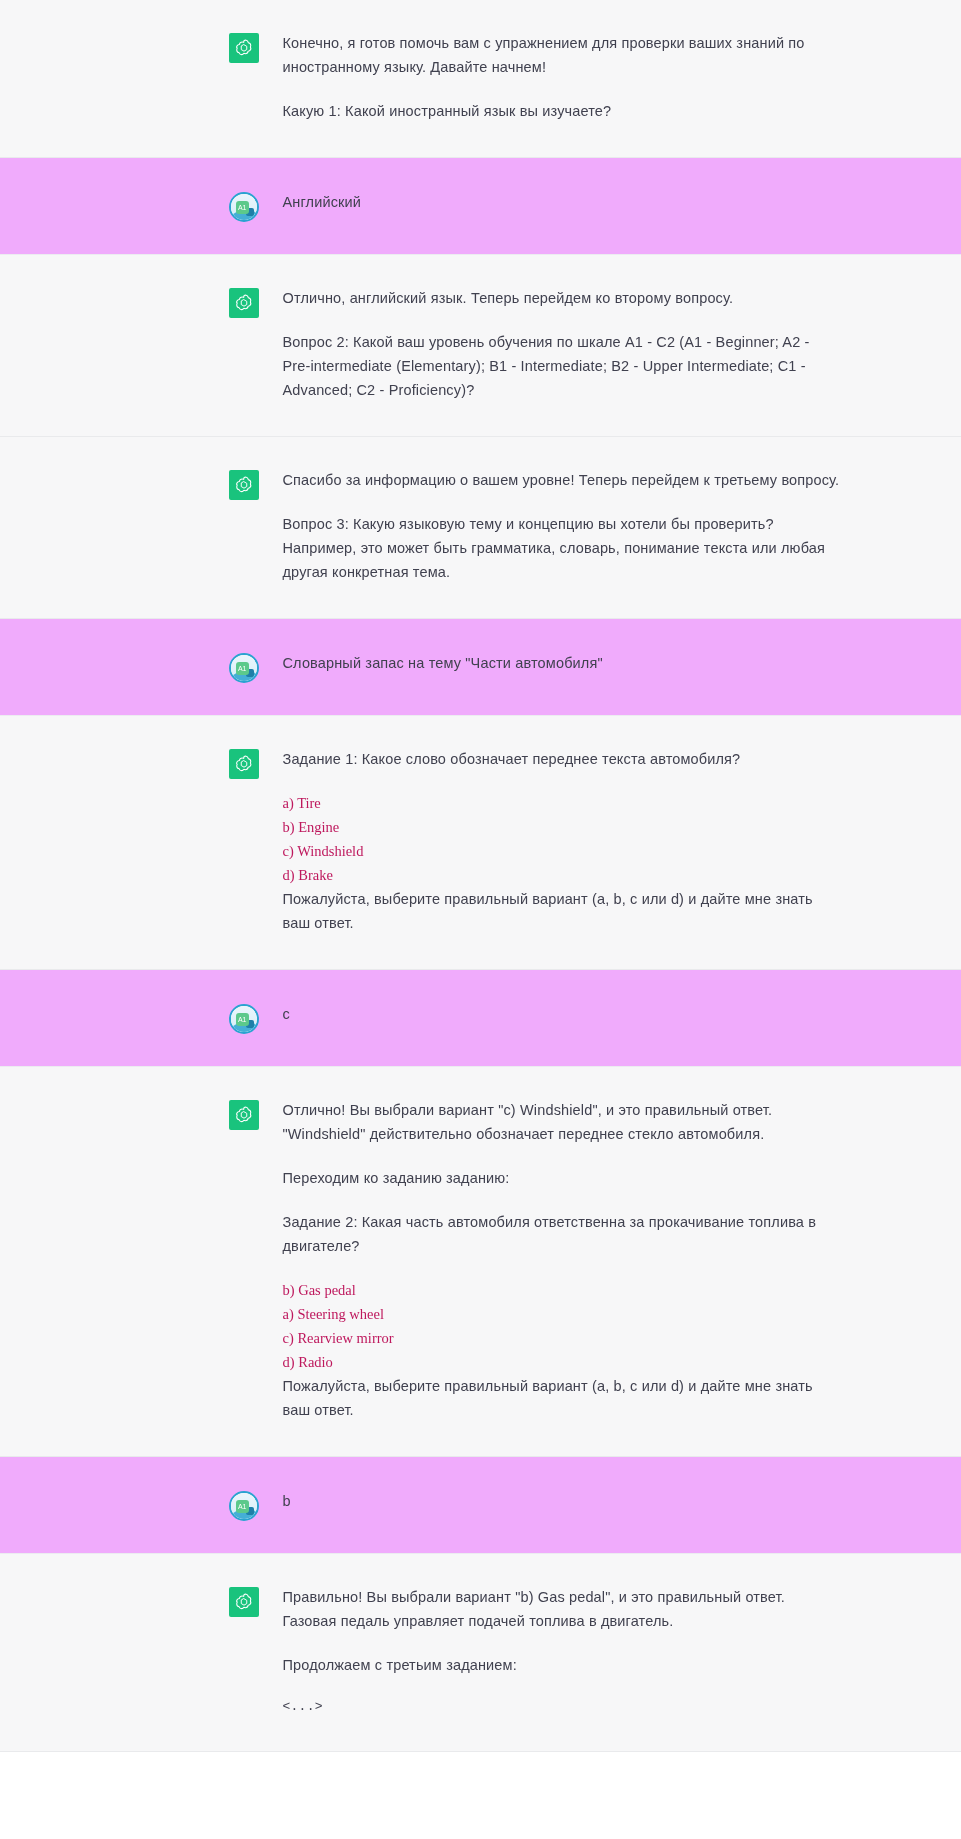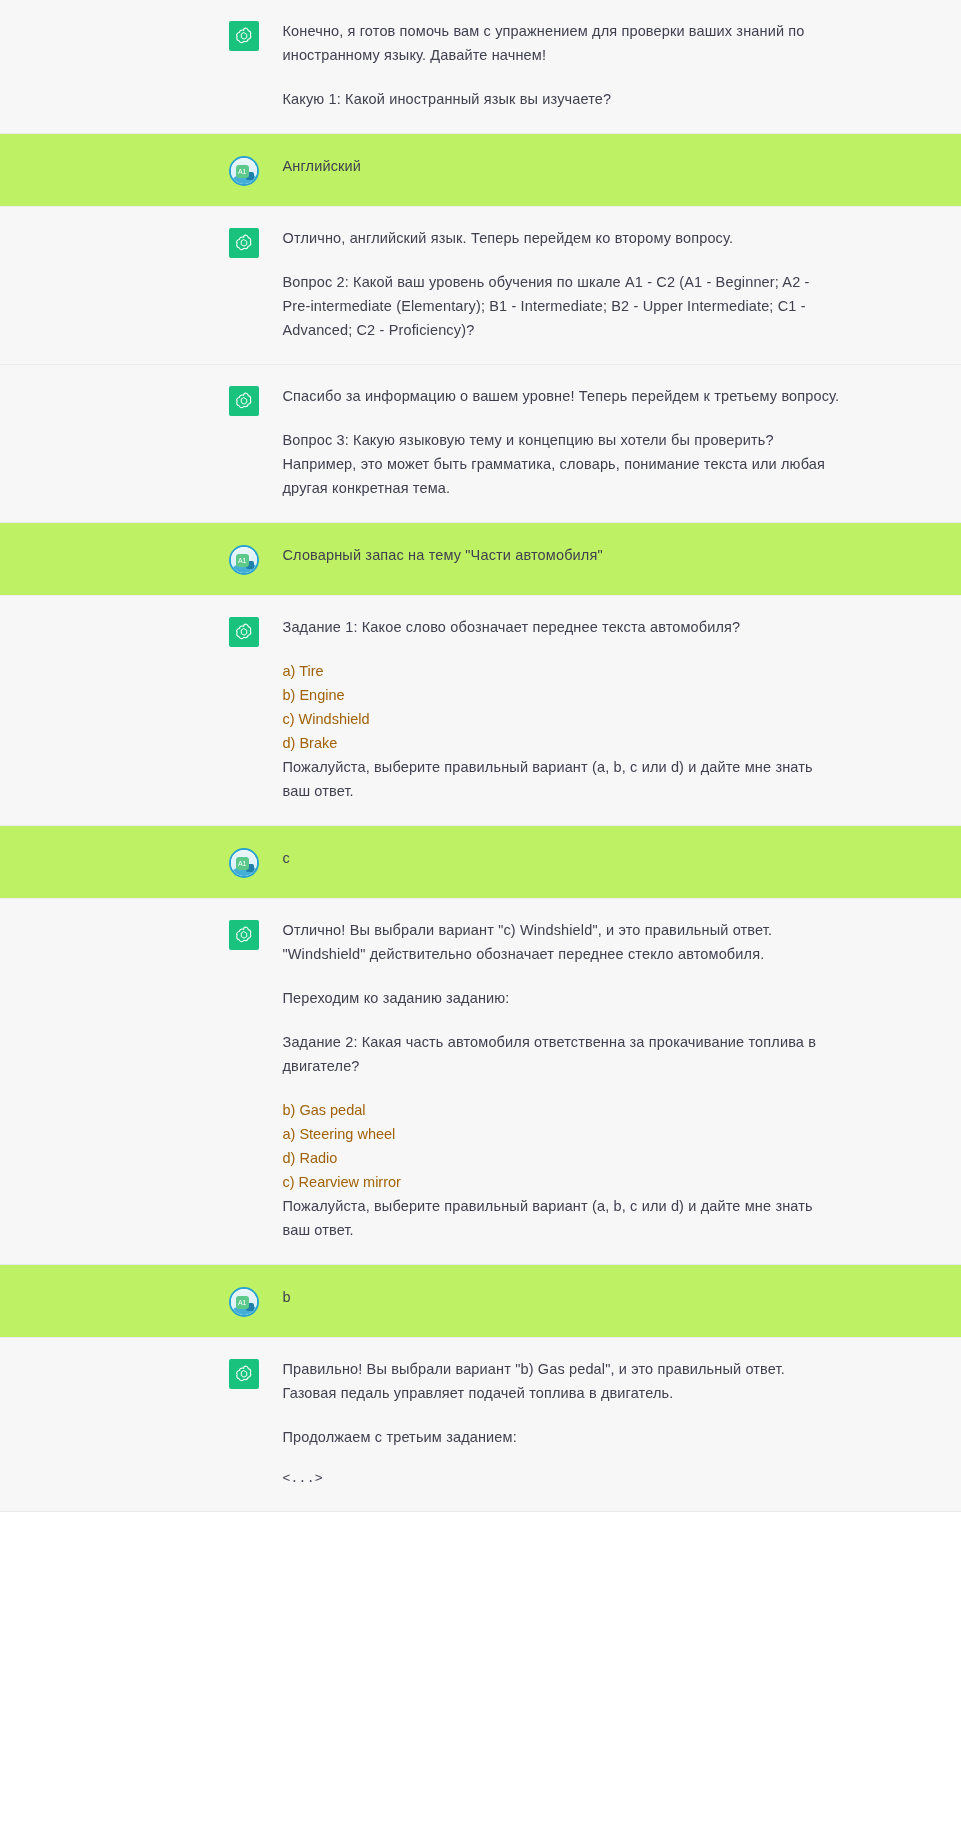--- a/index.html
+++ b/index.html
@@ -20,28 +20,28 @@
   }
   .msg {
     width: 100%;
     box-sizing: border-box;
     border-bottom: 1px solid #e9eaec;
   }
   .msg.assistant {
     background: #f7f7f8;
   }
   .msg.user {
-    background: #bef264;
+    background: #f0abfc;
     border-bottom: 1px solid #ececf1;
   }
   .msg-inner {
     display: flex;
     align-items: flex-start;
     padding: 15px 0 18px 0;
-    margin: 4px auto;
+    margin: 16px auto;
     width: 612px;
     box-sizing: content-box;
     padding-left: 108px;
     padding-right: 0;
   }
   .avatar-col {
     width: 30px;
     min-width: 30px;
     margin-right: 24px;
     padding-top: 2px;
@@ -126,25 +126,26 @@
   }
   p.line + p.line {
     margin-top: 20px;
   }
   ul.options {
     list-style: none;
     margin: 20px 0 0 0;
     padding: 0;
   }
   ul.options li {
-    color: #a16207;
+    color: #be185d;
     font-size: 14.5px;
     line-height: 24px;
     margin: 0;
     padding: 0;
+    font-family: Liberation Serif, serif;
   }
   p.mono {
     font-family: "Liberation Mono", "DejaVu Sans Mono", monospace;
     font-size: 13px;
     line-height: 20px;
     color: #40414f;
     margin: 20px 0 0 0;
     letter-spacing: 0.02em;
   }
   .short .msg-inner {
@@ -281,22 +282,22 @@
             </svg>
           </div>
         </div>
         <div class="body-col">
           <p class="line">Отлично! Вы выбрали вариант "c) Windshield", и это правильный ответ. "Windshield" действительно обозначает переднее стекло автомобиля.</p>
           <p class="line">Переходим ко заданию заданию:</p>
           <p class="line">Задание 2: Какая часть автомобиля ответственна за прокачивание топлива в двигателе?</p>
           <ul class="options">
             <li>b) Gas pedal</li>
             <li>a) Steering wheel</li>
+            <li>c) Rearview mirror</li>
             <li>d) Radio</li>
-            <li>c) Rearview mirror</li>
           </ul>
           <p class="line">Пожалуйста, выберите правильный вариант (a, b, c или d) и дайте мне знать ваш ответ.</p>
         </div>
       </div>
     </div>
     <div class="msg user short">
       <div class="msg-inner">
         <div class="avatar-col">
           <div class="avatar-user">
             <div class="au-sky"></div>

